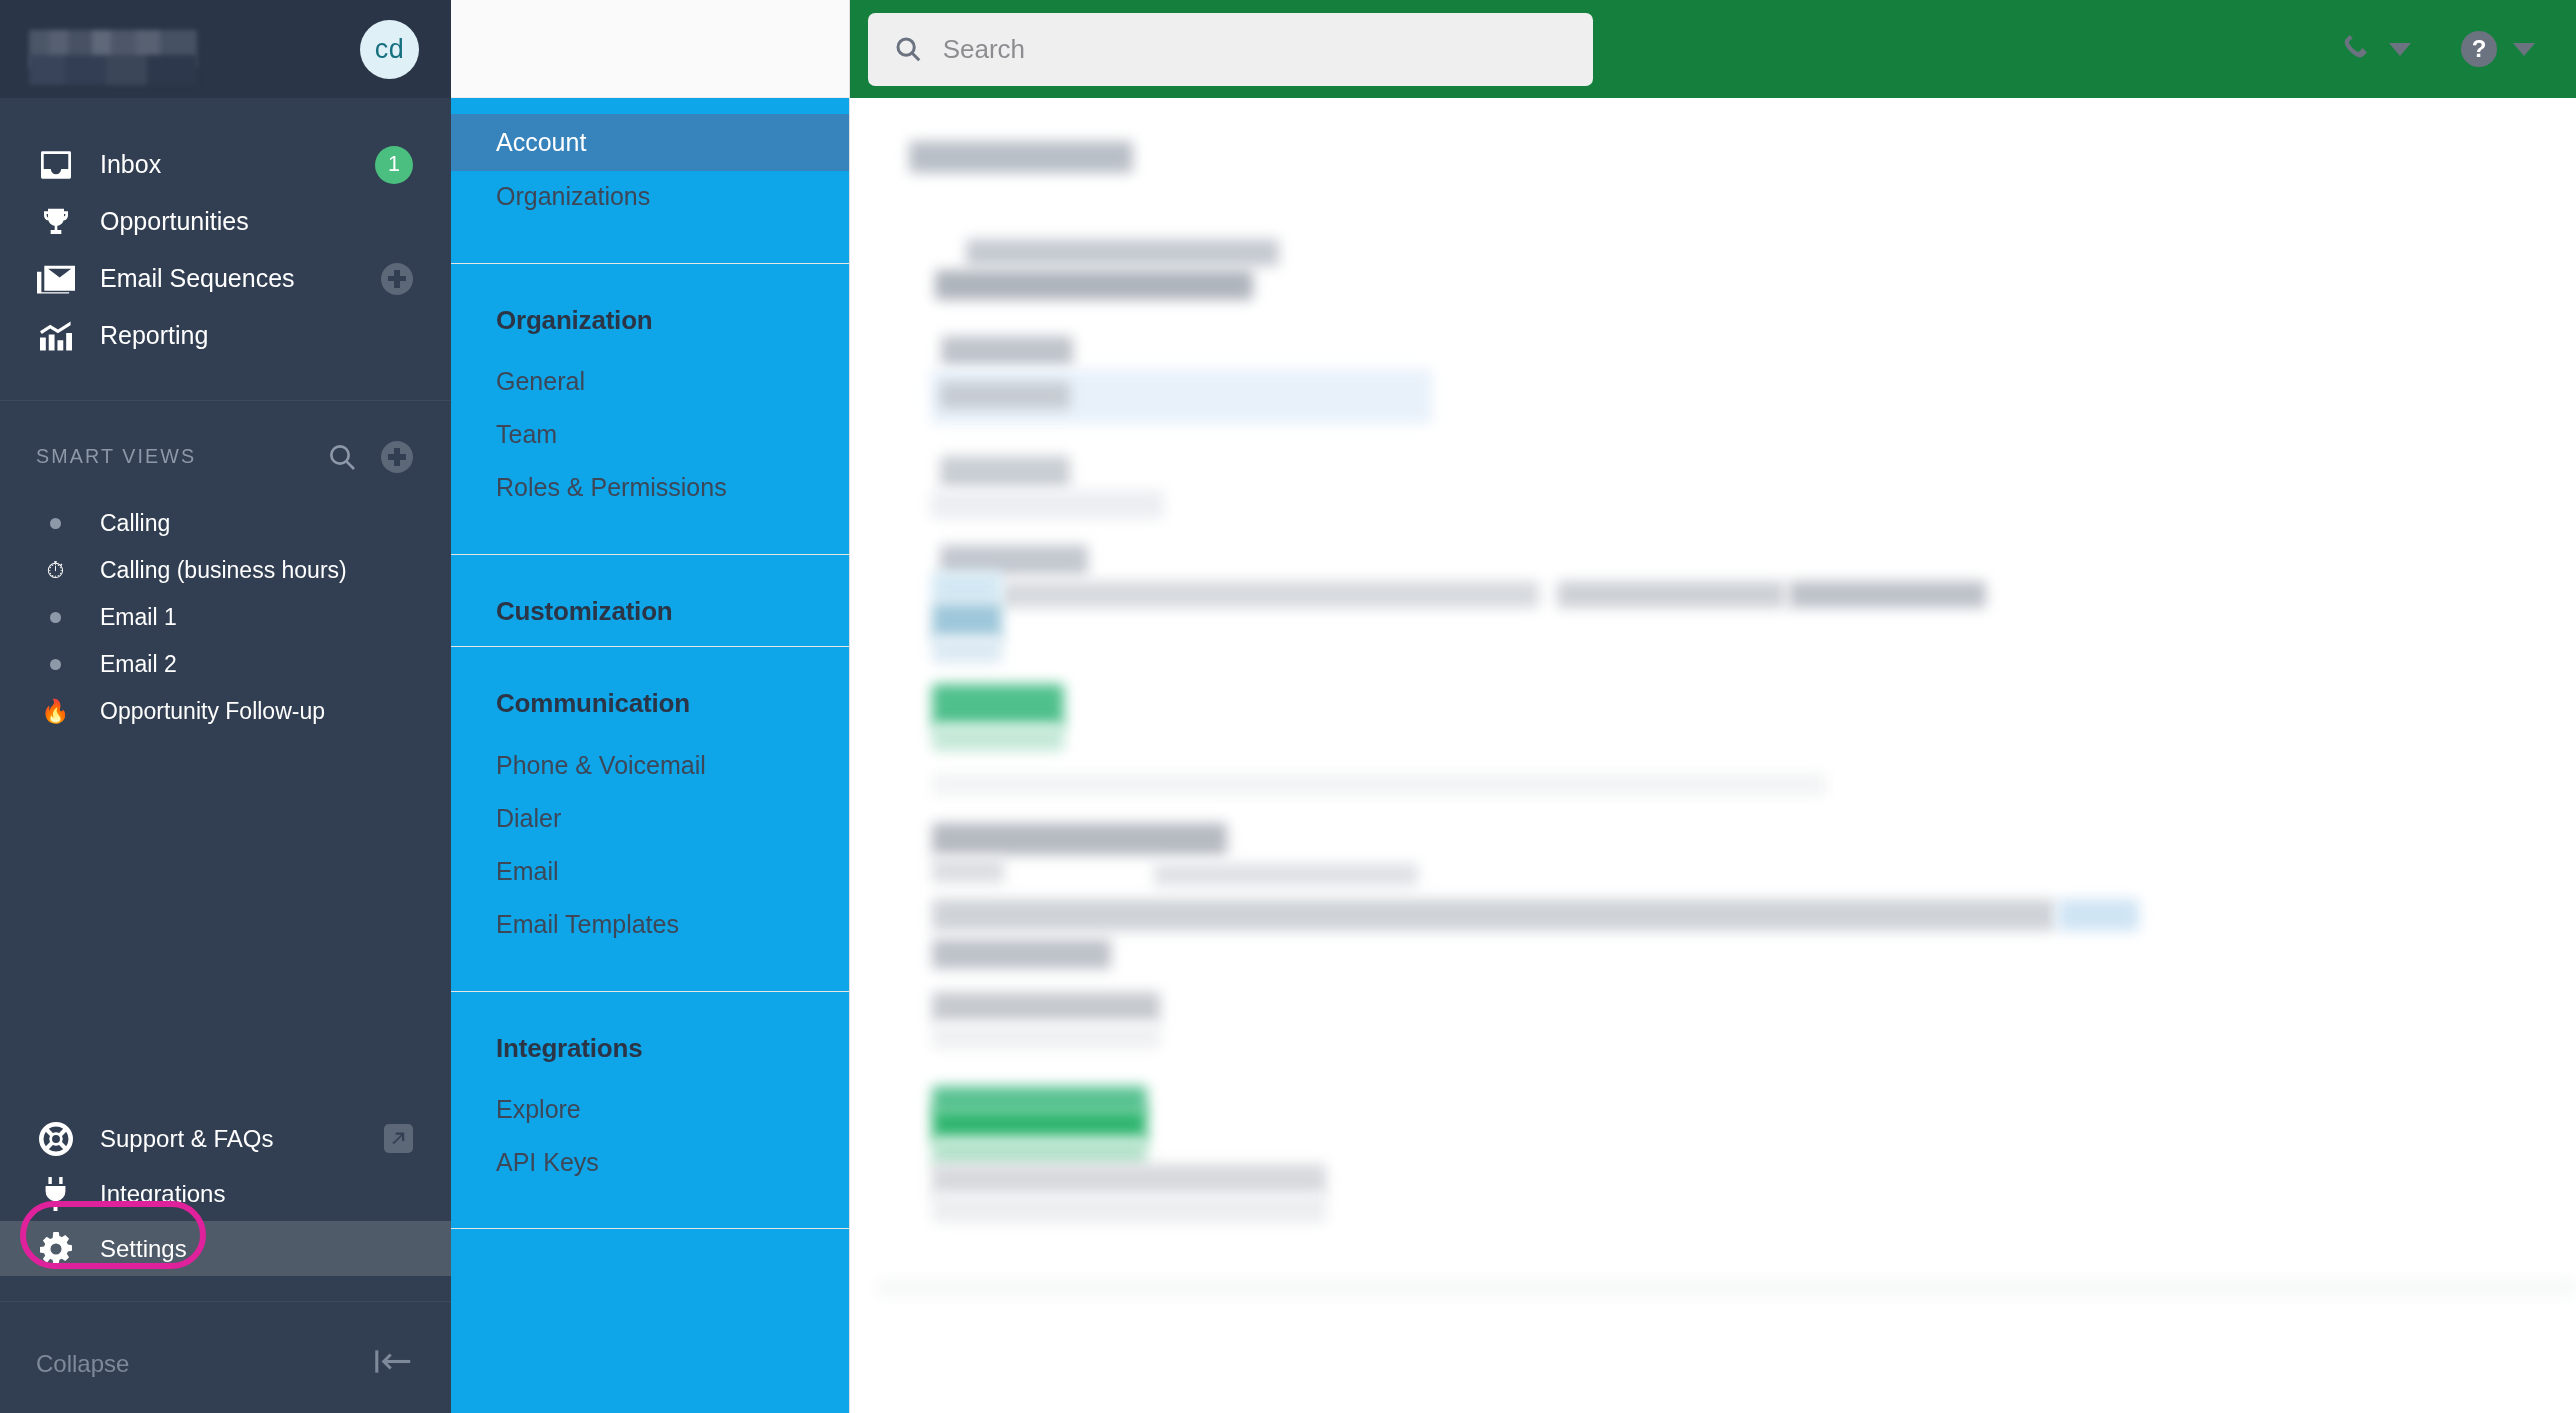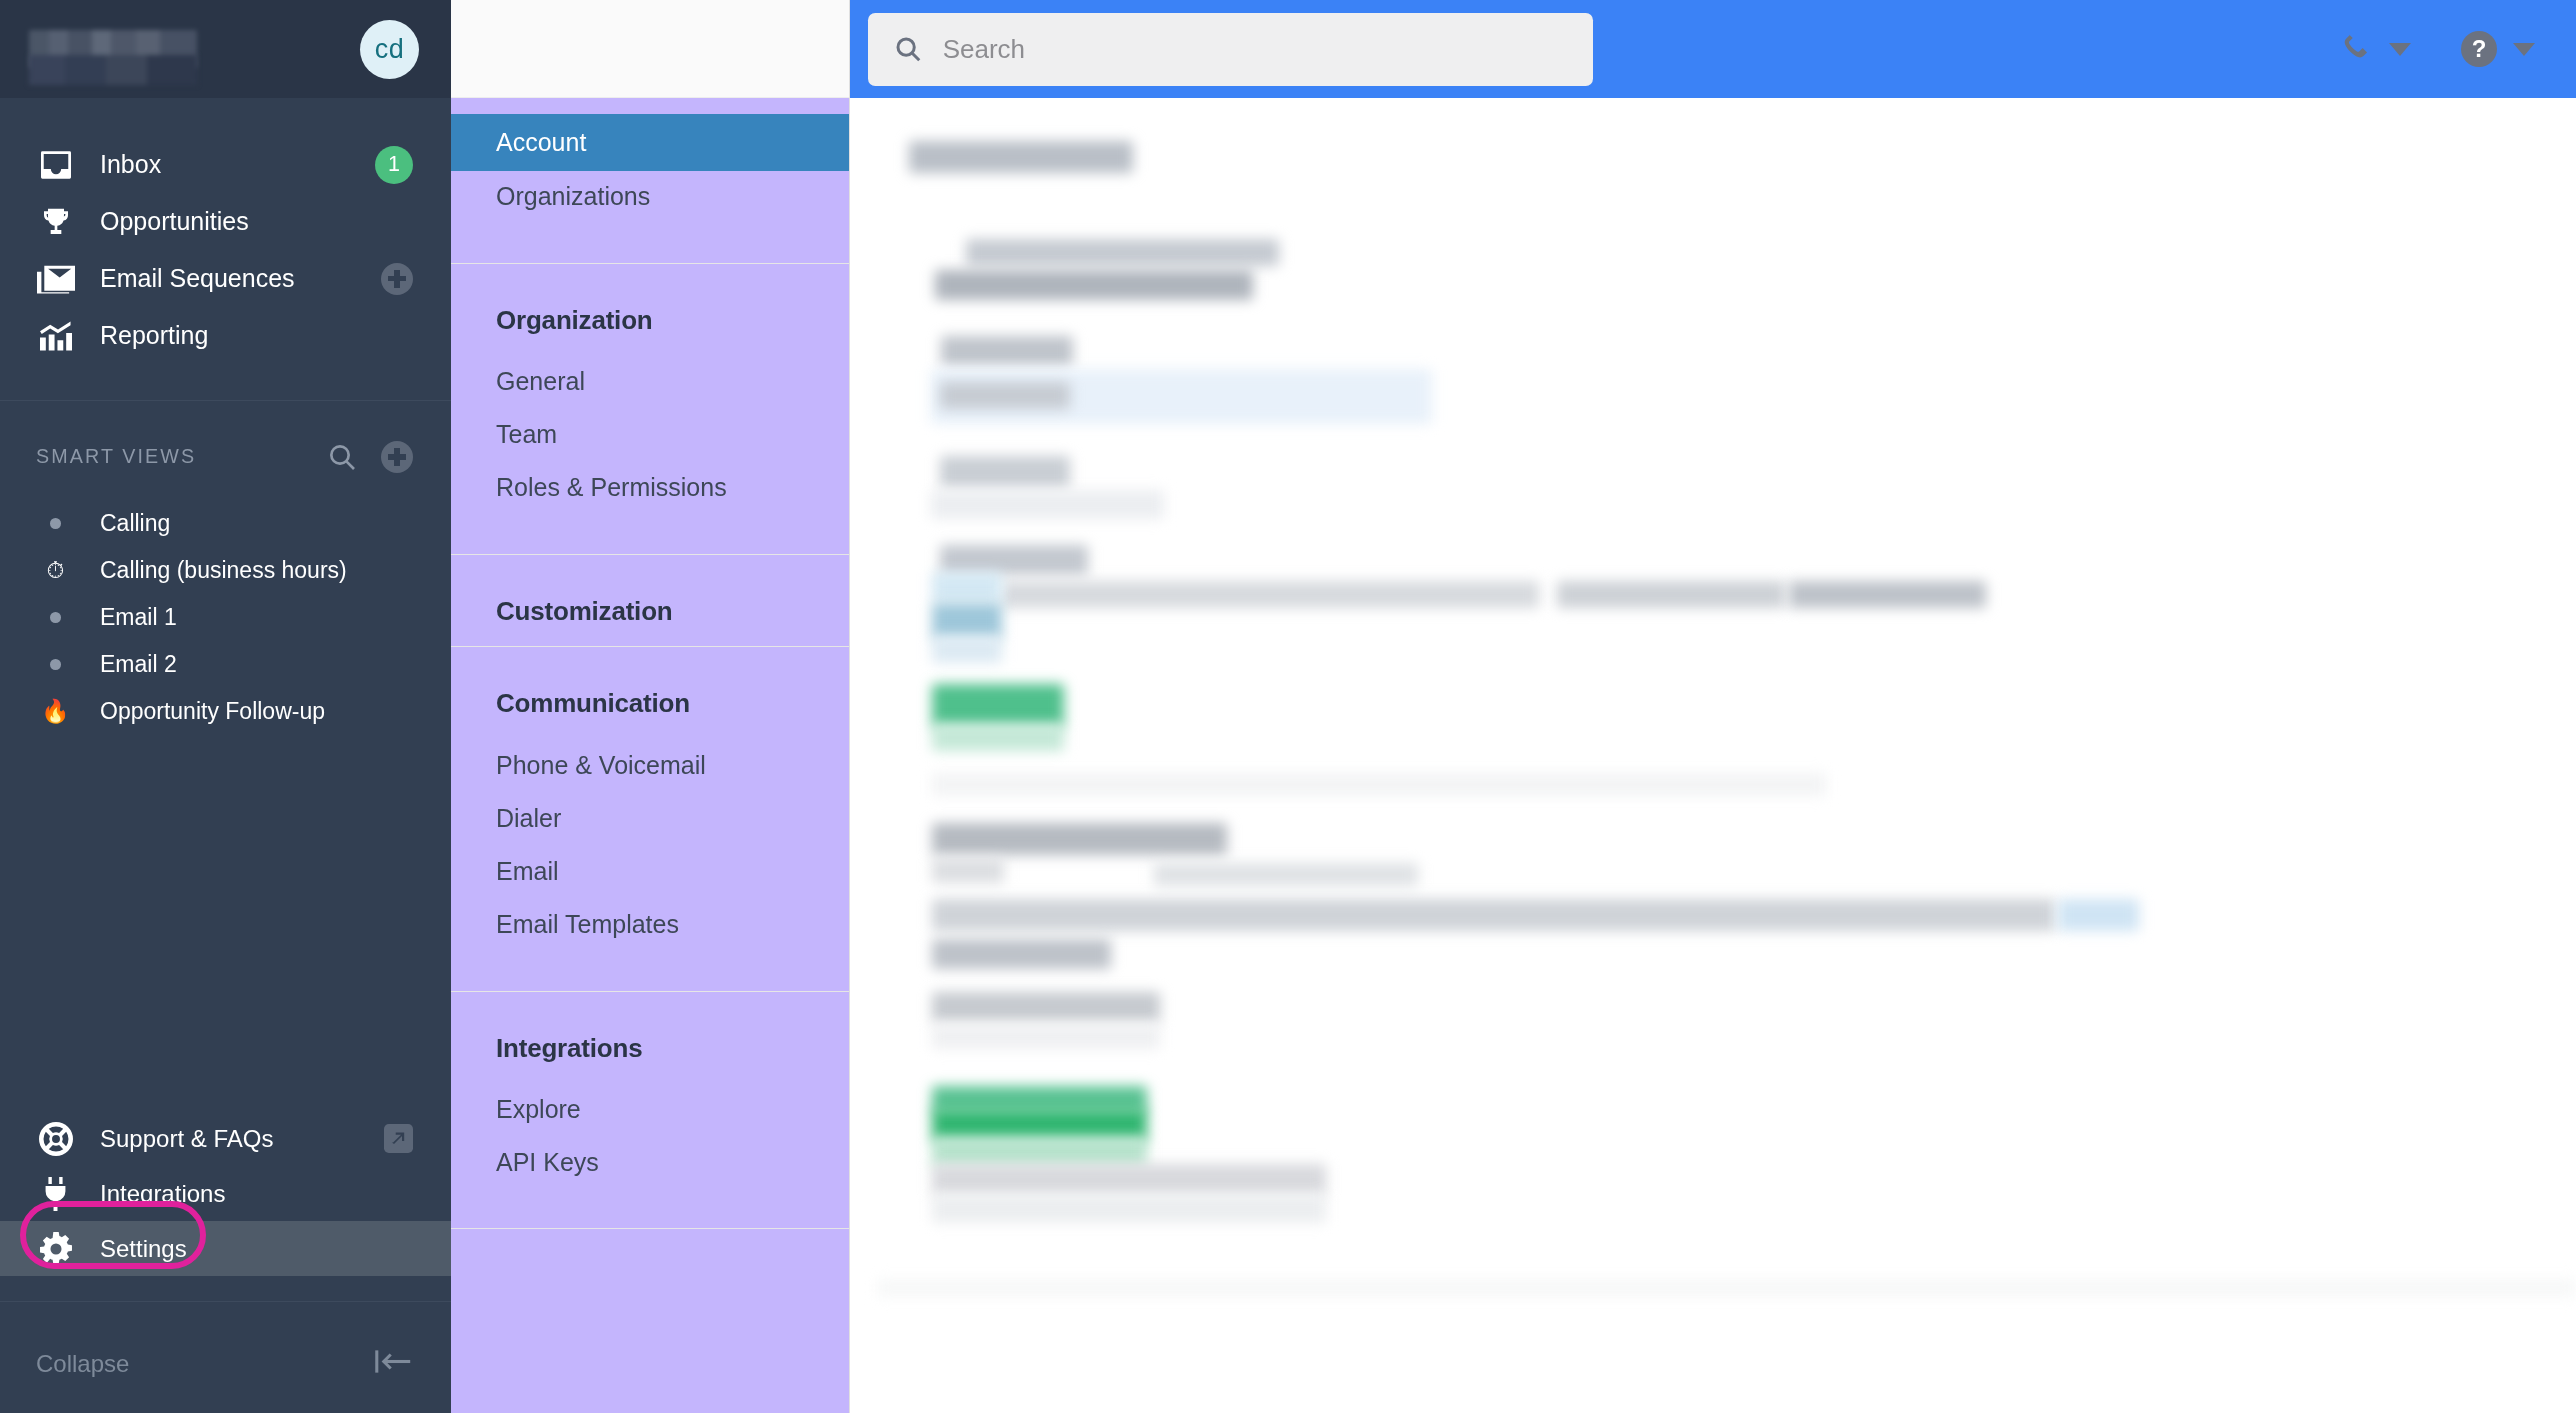--- a/index.html
+++ b/index.html
@@ -131,21 +131,21 @@
   .collapse-row {
     height: 98px; display: flex; align-items: center;
     padding: 0 38px 0 36px; color: #7e8a9a; font-size: 24px;
     cursor: pointer;
   }
   .collapse-row .c-label { flex: 1 1 auto; }
 
   
   .settings-col {
     width: 399px; flex: 0 0 399px; height: 1413px;
-    background: #c4b5fd;
+    background: #0ea5e9;
     border-right: 0.9px solid #e0e0e0;
     display: flex; flex-direction: column;
   }
   .sc-topgap { height: 98px; flex: 0 0 98px; background: #fafafa; border-bottom: 0.9px solid #ededed; }
   .sc-group { padding: 0; border-bottom: 0.9px solid #e6e6e6; }
   .sc-group .sc-inner { padding-bottom: 39px; }
   .sc-title {
     font-size: 26px; font-weight: bold; color: #2b3546;
     padding: 41px 0 19.7px 45px; letter-spacing: -0.2px;
   }
@@ -158,21 +158,21 @@
     background: #3784bd; color: #ffffff;
     padding-top: 11.6px; padding-bottom: 11.6px;
   }
 
   
   .main {
     flex: 1 1 auto; height: 1413px; background: #ffffff;
     position: relative; overflow: hidden;
   }
   .topbar {
-    height: 98px; background: #3b82f6;
+    height: 98px; background: #15803d;
     display: flex; align-items: center;
     padding: 0 41px 0 18px;
     position: relative; z-index: 5;
   }
   .search-box {
     width: 725px; height: 73px; background: #efeff0;
     border-radius: 7.2px; display: flex; align-items: center;
     padding: 0 25px; margin-left: 0;
   }
   .search-ico { width: 30px; height: 30px; margin-right: 19.7px; flex: 0 0 30px; }

